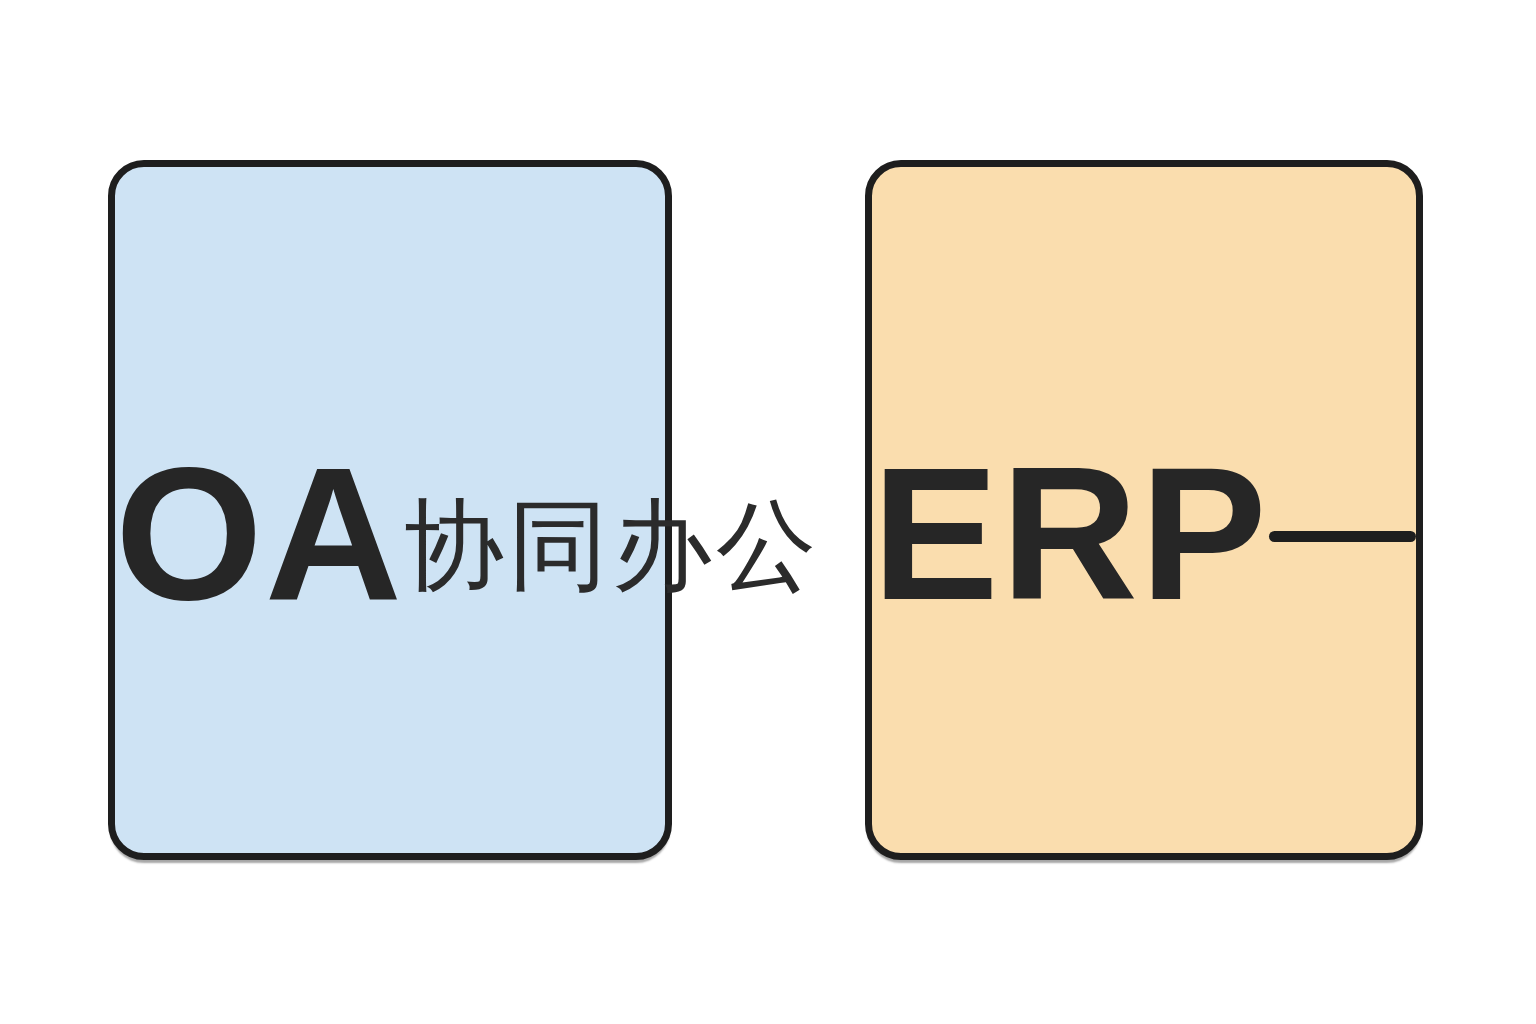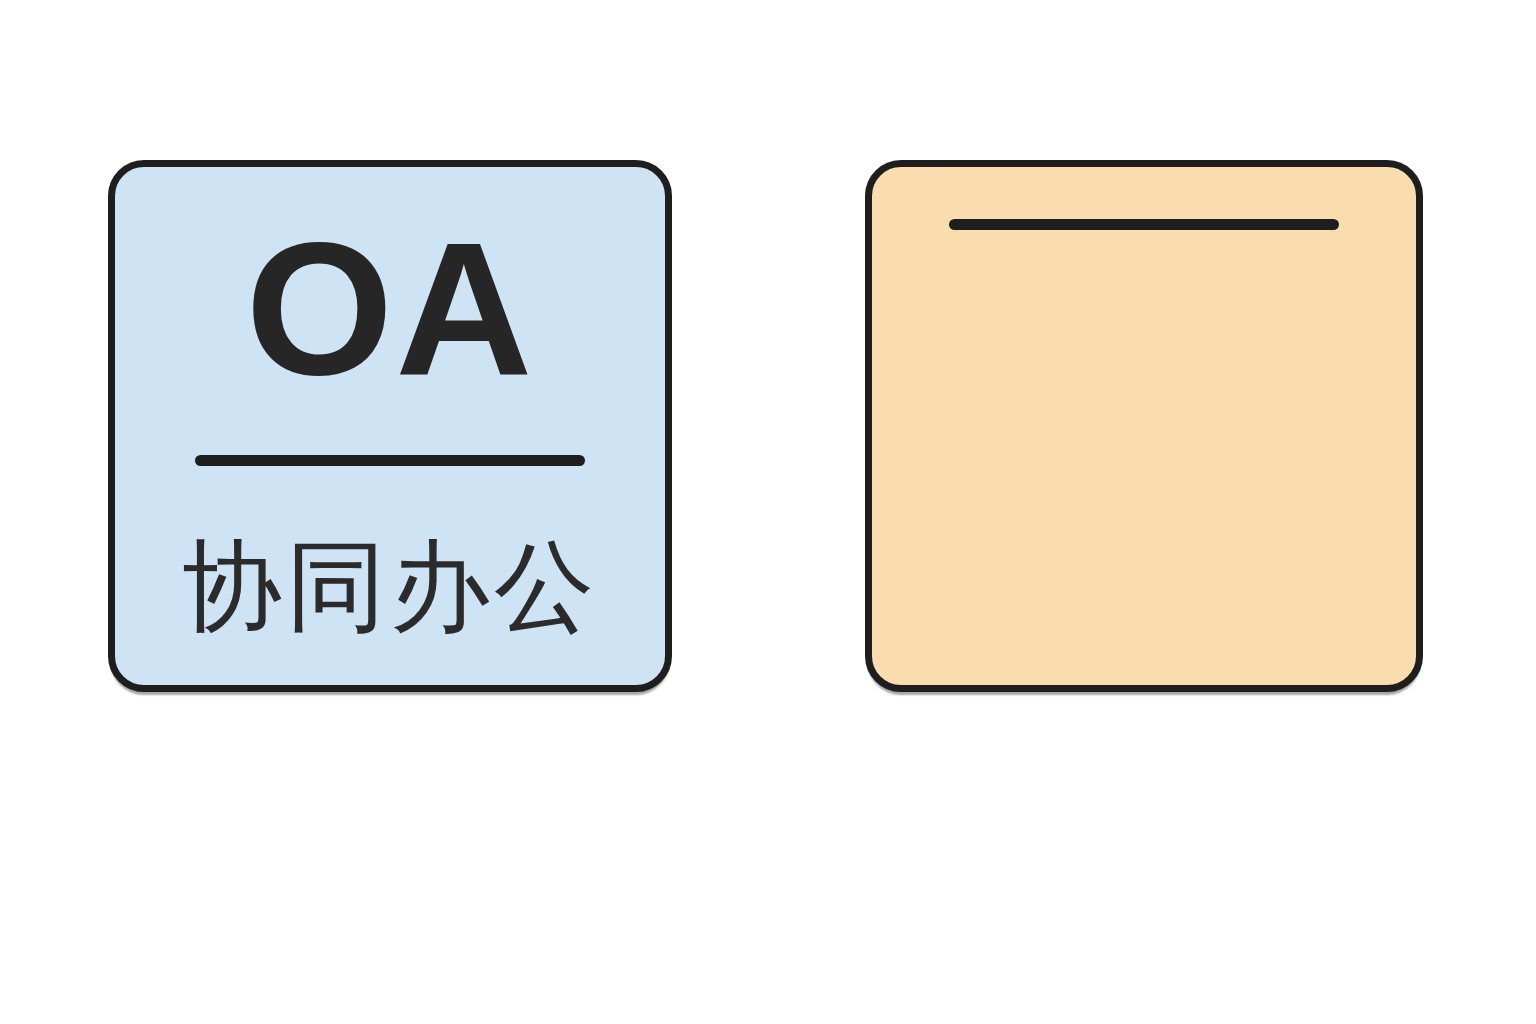--- a/index.html
+++ b/index.html
@@ -13,26 +13,26 @@
   }
   .canvas {
     position: relative;
     width: 1536px;
     height: 1024px;
     background: #ffffff;
   }
   .card {
     position: absolute;
     top: 160px;
-    height: 532px;
+    height: 700px;
     box-sizing: border-box;
     border: 7px solid #1e1e1e;
     border-radius: 36px;
     display: flex;
-    flex-direction: column;
+    flex-direction: row;
     align-items: center;
     box-shadow: 0 5px 2px -2px rgba(0,0,0,0.35);
   }
   .card-left {
     left: 108px;
     width: 564px;
     background: #cee3f4;
   }
   .card-right {
     left: 865px;
@@ -82,16 +82,17 @@
 <div class="canvas">
 
   <div class="card card-left">
     <div class="card-title">OA</div>
     <div class="card-divider"></div>
     <div class="card-subtitle">协同办公</div>
   </div>
 
 
   <div class="card card-right">
+    <div class="card-title">ERP</div>
     <div class="card-divider"></div>
   </div>
 
 </div>
 
 </body></html>

